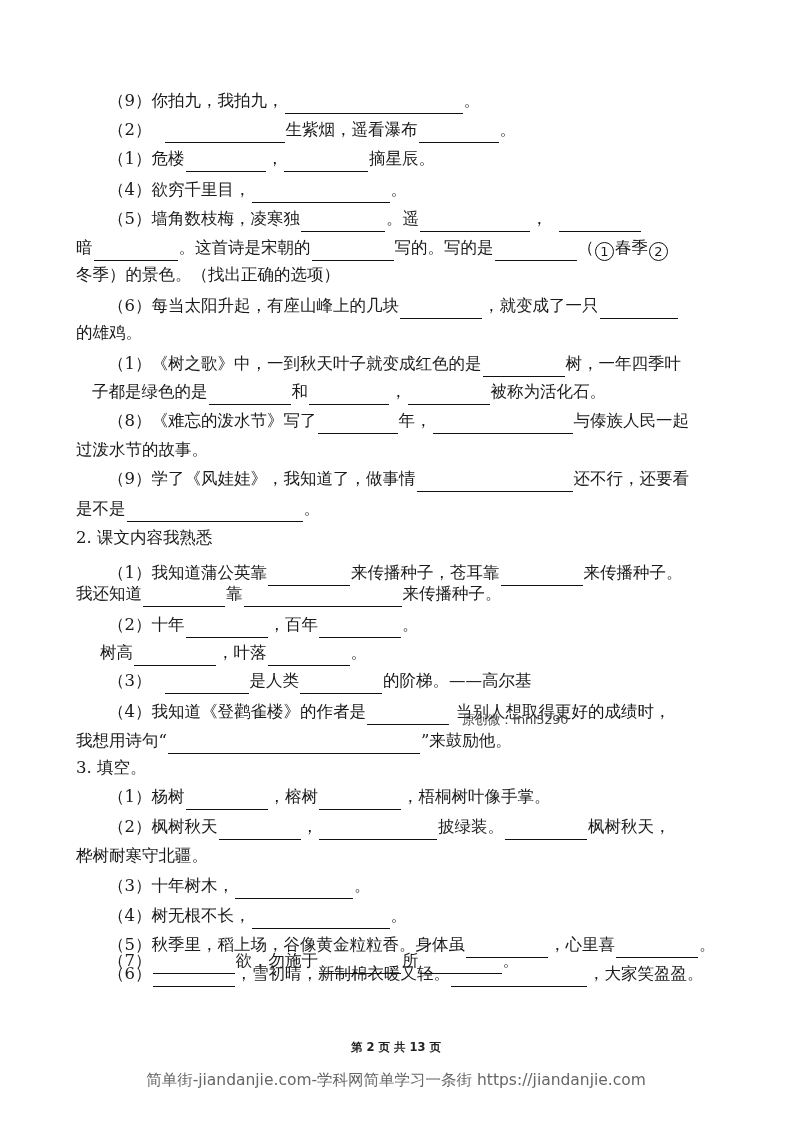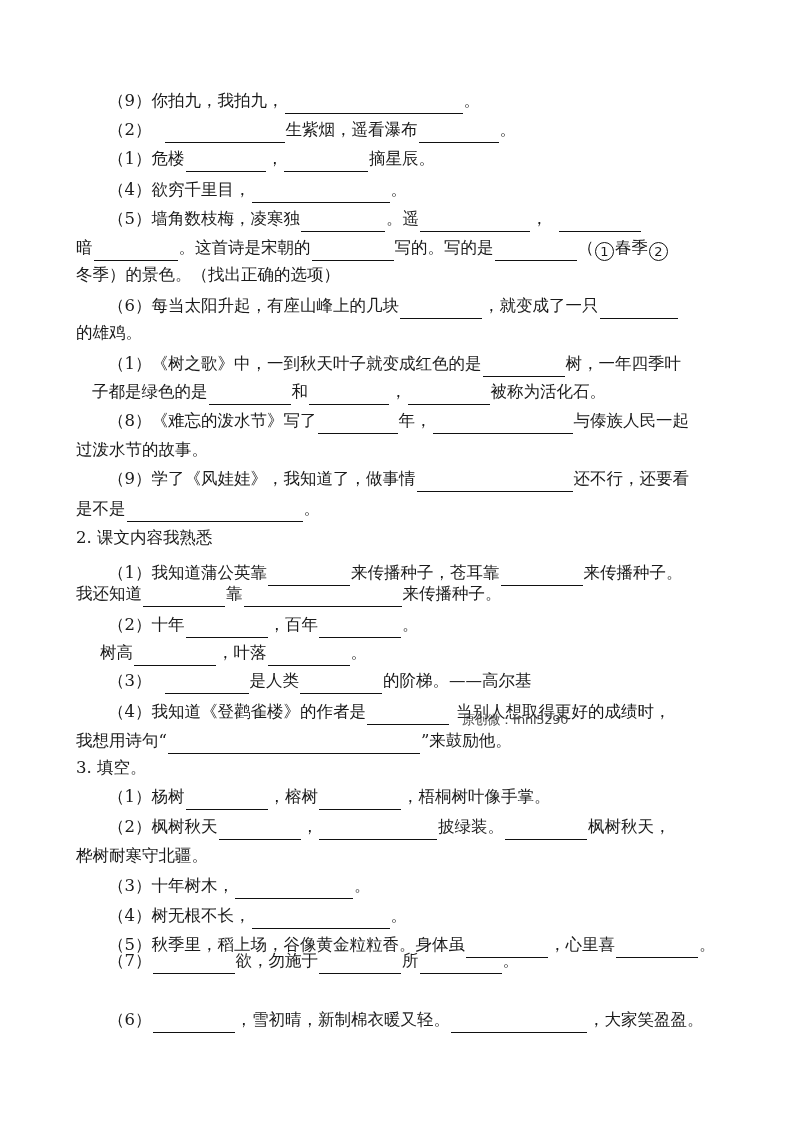--- a/index.html
+++ b/index.html
@@ -48,19 +48,21 @@
       <div class="line" style="top: 668px; left: 108px;"><span class="seg-text">（3）</span><span style="width: 12px;"></span><span class="blank" style="width: 84px;"></span><span class="seg-text">是人类</span><span class="blank" style="width: 82px;"></span><span class="seg-text">的阶梯。——高尔基</span></div>
       <div class="line" style="top: 699px; left: 108px;"><span class="seg-text">（4）我知道《登鹳雀楼》的作者是</span><span class="blank" style="width: 82px;"></span><span style="width: 6px;"></span><span class="seg-text">当别人想取得更好的成绩时，</span></div>
       <div class="line" style="top: 728px; left: 76px;"><span class="seg-text">我想用诗句“</span><span class="blank" style="width: 252px;"></span><span class="seg-text">”来鼓励他。</span></div>
       <div class="line" style="top: 755px; left: 76px;"><span class="seg-text">3. 填空。</span></div>
       <div class="line" style="top: 784px; left: 108px;"><span class="seg-text">（1）杨树</span><span class="blank" style="width: 82px;"></span><span class="seg-text">，榕树</span><span class="blank" style="width: 82px;"></span><span class="seg-text">，梧桐树叶像手掌。</span></div>
       <div class="line" style="top: 814px; left: 108px;"><span class="seg-text">（2）枫树秋天</span><span class="blank" style="width: 82px;"></span><span class="seg-text">，</span><span class="blank" style="width: 118px;"></span><span class="seg-text">披绿装。</span><span class="blank" style="width: 82px;"></span><span class="seg-text">枫树秋天，</span></div>
       <div class="line" style="top: 843px; left: 76px;"><span class="seg-text">桦树耐寒守北疆。</span></div>
       <div class="line" style="top: 873px; left: 108px;"><span class="seg-text">（3）十年树木，</span><span class="blank" style="width: 118px;"></span><span class="seg-text">。</span></div>
       <div class="line" style="top: 903px; left: 108px;"><span class="seg-text">（4）树无根不长，</span><span class="blank" style="width: 138px;"></span><span class="seg-text">。</span></div>
       <div class="line" style="top: 932px; left: 108px;"><span class="seg-text">（5）秋季里，稻上场，谷像黄金粒粒香。身体虽</span><span class="blank" style="width: 82px;"></span><span class="seg-text">，心里喜</span><span class="blank" style="width: 82px;"></span><span class="seg-text">。</span></div>
-      <div class="line" style="top: 961px; left: 108px; margin-top: 46px;"><span class="seg-text">（6）</span><span class="blank" style="width: 82px;"></span><span class="seg-text">，雪初晴，新制棉衣暖又轻。</span><span class="blank" style="width: 136px;"></span><span class="seg-text">，大家笑盈盈。</span></div>
+      <div class="line" style="top: 961px; left: 108px;"><span class="seg-text">（6）</span><span class="blank" style="width: 82px;"></span><span class="seg-text">，雪初晴，新制棉衣暖又轻。</span><span class="blank" style="width: 136px;"></span><span class="seg-text">，大家笑盈盈。</span></div>
       <div class="line" style="top: 948px; left: 108px;"><span class="seg-text">（7）</span><span class="blank" style="width: 82px;"></span><span class="seg-text">欲，勿施于</span><span class="blank" style="width: 82px;"></span><span class="seg-text">所</span><span class="blank" style="width: 82px;"></span><span class="seg-text">。</span></div>
     </div>
 
   <div class="watermark-inline">原创微：fnnl5290</div>
 
+  <div class="footer-page">第 2 页 共 13 页</div>
+  <div class="footer-site">简单街-jiandanjie.com-学科网简单学习一条街 https://jiandanjie.com</div>
 </div>
 
 </body></html>

